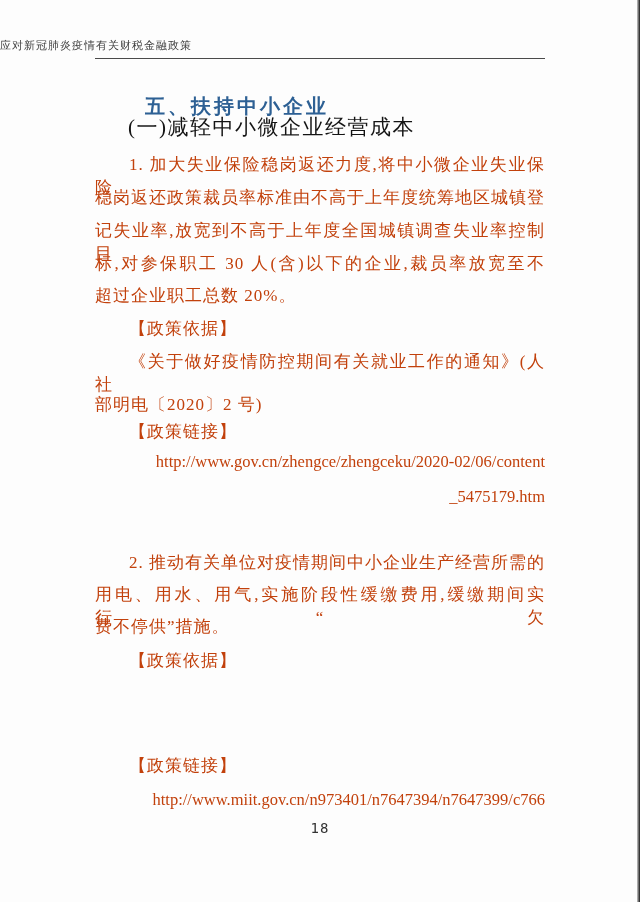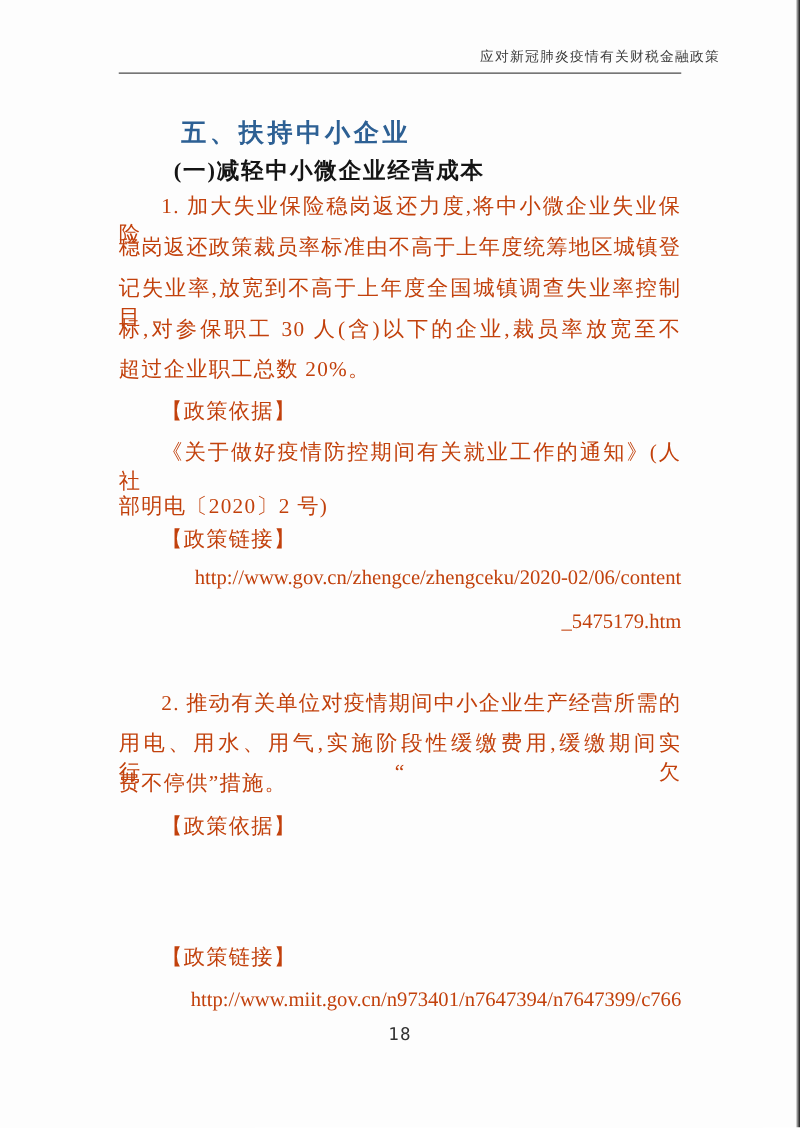--- a/index.html
+++ b/index.html
@@ -16,42 +16,42 @@
   }
   
   .edge-line {
     position: absolute; top: 0; right: 0;
     width: 3px; height: 902px;
     background: linear-gradient(to right, #c9c9c9, #161616);
   }
   .header-title {
     position: absolute; top: 38px; left: 0;
     width: 576px;
-    text-align: right;
+    text-align: left;
     font-size: 11px;
     letter-spacing: 1px;
     color: #3d3d3d;
   }
   .header-rule {
     position: absolute; top: 58px; left: 95px;
     width: 450px; height: 1px;
     background: #4a4a4a;
   }
   .section-heading {
     position: absolute; top: 81px; left: 133px;
     margin: 12px;
     font-family: "Liberation Sans", "DejaVu Sans", sans-serif;
     font-size: 20px; font-weight: bold;
     letter-spacing: 3px;
     color: #2d6094;
   }
   .subsection-heading {
     position: absolute; top: 112px; left: 127px;
-    margin: 12px;
-    font-size: 18px; font-weight: bold;
+    margin: 1px;
+    font-size: 21px; font-weight: normal;
     letter-spacing: 1.5px;
     color: #141414;
   }
   .line {
     position: absolute; left: 95px;
     width: 450px; height: 22px;
     font-size: 17px;
     letter-spacing: 1px;
     color: #c2410c;
     white-space: nowrap;

